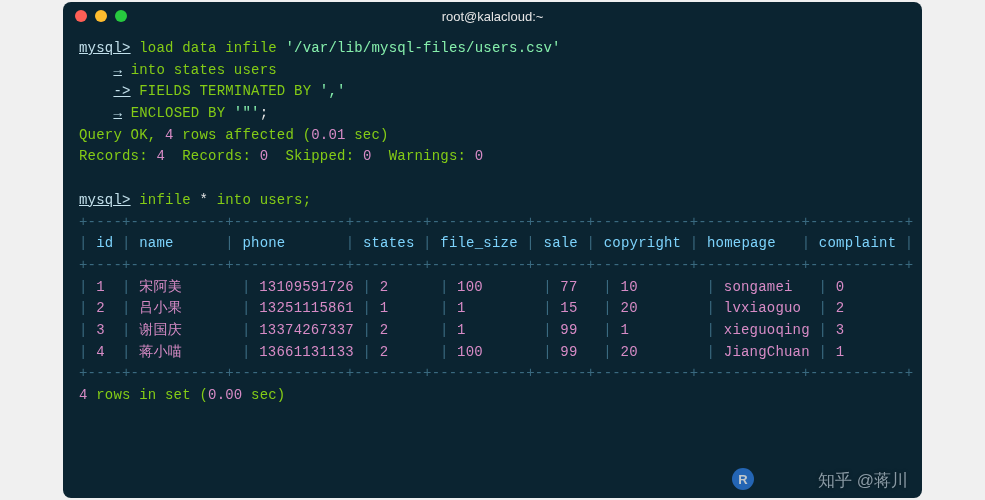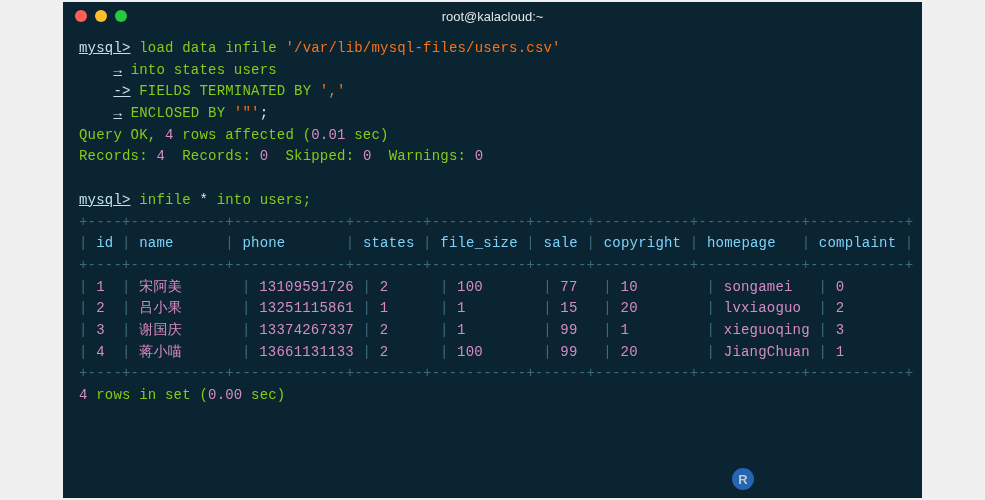--- a/index.html
+++ b/index.html
@@ -9,21 +9,21 @@
     font-size: 14px;
     display: flex;
     justify-content: center;
     align-items: flex-start;
     padding: 2px;
   }
   .terminal-window {
     width: 859px;
     height: 496px;
     background: #0b2431;
-    border-radius: 0;
+    border-radius: 8px;
     overflow: hidden;
     position: relative;
   }
   .title-bar {
     height: 28px;
     display: flex;
     align-items: center;
     padding: 0 12px;
     position: relative;
   }
@@ -51,21 +51,21 @@
   .terminal-body {
     padding: 8px 16px;
     color: #c2e0eb;
     line-height: 1.55;
     white-space: pre;
     font-size: 14px;
     letter-spacing: 0.2px;
   }
   .c-prompt { color: #c2e0eb; text-decoration: underline; }
   .c-cmd    { color: #84cc16; }
-  .c-str    { color: #f97316; }
+  .c-str    { color: #86efac; }
   .c-op     { color: #e6e6e6; }
   .c-num    { color: #d78bc6; }
   .c-bord   { color: #3a6a80; }
   .c-col    { color: #7dd3fc; }
   .c-cell   { color: #d78bc6; }
   .c-star   { color: #e6e6e6; }
   .watermark {
     position: absolute;
     right: 14px;
     bottom: 6px;
@@ -118,13 +118,14 @@
 <span class="c-bord">|</span><span class="c-col"> id </span><span class="c-bord">|</span><span class="c-col"> name      </span><span class="c-bord">|</span><span class="c-col"> phone       </span><span class="c-bord">|</span><span class="c-col"> states </span><span class="c-bord">|</span><span class="c-col"> file_size </span><span class="c-bord">|</span><span class="c-col"> sale </span><span class="c-bord">|</span><span class="c-col"> copyright </span><span class="c-bord">|</span><span class="c-col"> homepage   </span><span class="c-bord">|</span><span class="c-col"> complaint </span><span class="c-bord">|</span>
 <span class="c-bord">+----+-----------+-------------+--------+-----------+------+-----------+------------+-----------+</span>
 <span class="c-bord">|</span><span class="c-cell"> 1  </span><span class="c-bord">|</span><span class="c-cell"> 宋阿美       </span><span class="c-bord">|</span><span class="c-cell"> 13109591726 </span><span class="c-bord">|</span><span class="c-cell"> 2      </span><span class="c-bord">|</span><span class="c-cell"> 100       </span><span class="c-bord">|</span><span class="c-cell"> 77   </span><span class="c-bord">|</span><span class="c-cell"> 10        </span><span class="c-bord">|</span><span class="c-cell"> songamei   </span><span class="c-bord">|</span><span class="c-cell"> 0         </span><span class="c-bord">|</span>
 <span class="c-bord">|</span><span class="c-cell"> 2  </span><span class="c-bord">|</span><span class="c-cell"> 吕小果       </span><span class="c-bord">|</span><span class="c-cell"> 13251115861 </span><span class="c-bord">|</span><span class="c-cell"> 1      </span><span class="c-bord">|</span><span class="c-cell"> 1         </span><span class="c-bord">|</span><span class="c-cell"> 15   </span><span class="c-bord">|</span><span class="c-cell"> 20        </span><span class="c-bord">|</span><span class="c-cell"> lvxiaoguo  </span><span class="c-bord">|</span><span class="c-cell"> 2         </span><span class="c-bord">|</span>
 <span class="c-bord">|</span><span class="c-cell"> 3  </span><span class="c-bord">|</span><span class="c-cell"> 谢国庆       </span><span class="c-bord">|</span><span class="c-cell"> 13374267337 </span><span class="c-bord">|</span><span class="c-cell"> 2      </span><span class="c-bord">|</span><span class="c-cell"> 1         </span><span class="c-bord">|</span><span class="c-cell"> 99   </span><span class="c-bord">|</span><span class="c-cell"> 1         </span><span class="c-bord">|</span><span class="c-cell"> xieguoqing </span><span class="c-bord">|</span><span class="c-cell"> 3         </span><span class="c-bord">|</span>
 <span class="c-bord">|</span><span class="c-cell"> 4  </span><span class="c-bord">|</span><span class="c-cell"> 蒋小喵       </span><span class="c-bord">|</span><span class="c-cell"> 13661131133 </span><span class="c-bord">|</span><span class="c-cell"> 2      </span><span class="c-bord">|</span><span class="c-cell"> 100       </span><span class="c-bord">|</span><span class="c-cell"> 99   </span><span class="c-bord">|</span><span class="c-cell"> 20        </span><span class="c-bord">|</span><span class="c-cell"> JiangChuan </span><span class="c-bord">|</span><span class="c-cell"> 1         </span><span class="c-bord">|</span>
 <span class="c-bord">+----+-----------+-------------+--------+-----------+------+-----------+------------+-----------+</span></span>
 <span class="c-num">4</span><span class="c-cmd"> rows in set (</span><span class="c-num">0.00</span><span class="c-cmd"> sec)</span></div>
 
   <div class="r-logo">R</div>
+  <div class="watermark">知乎 @蒋川</div>
 </div>
 
 </body></html>

